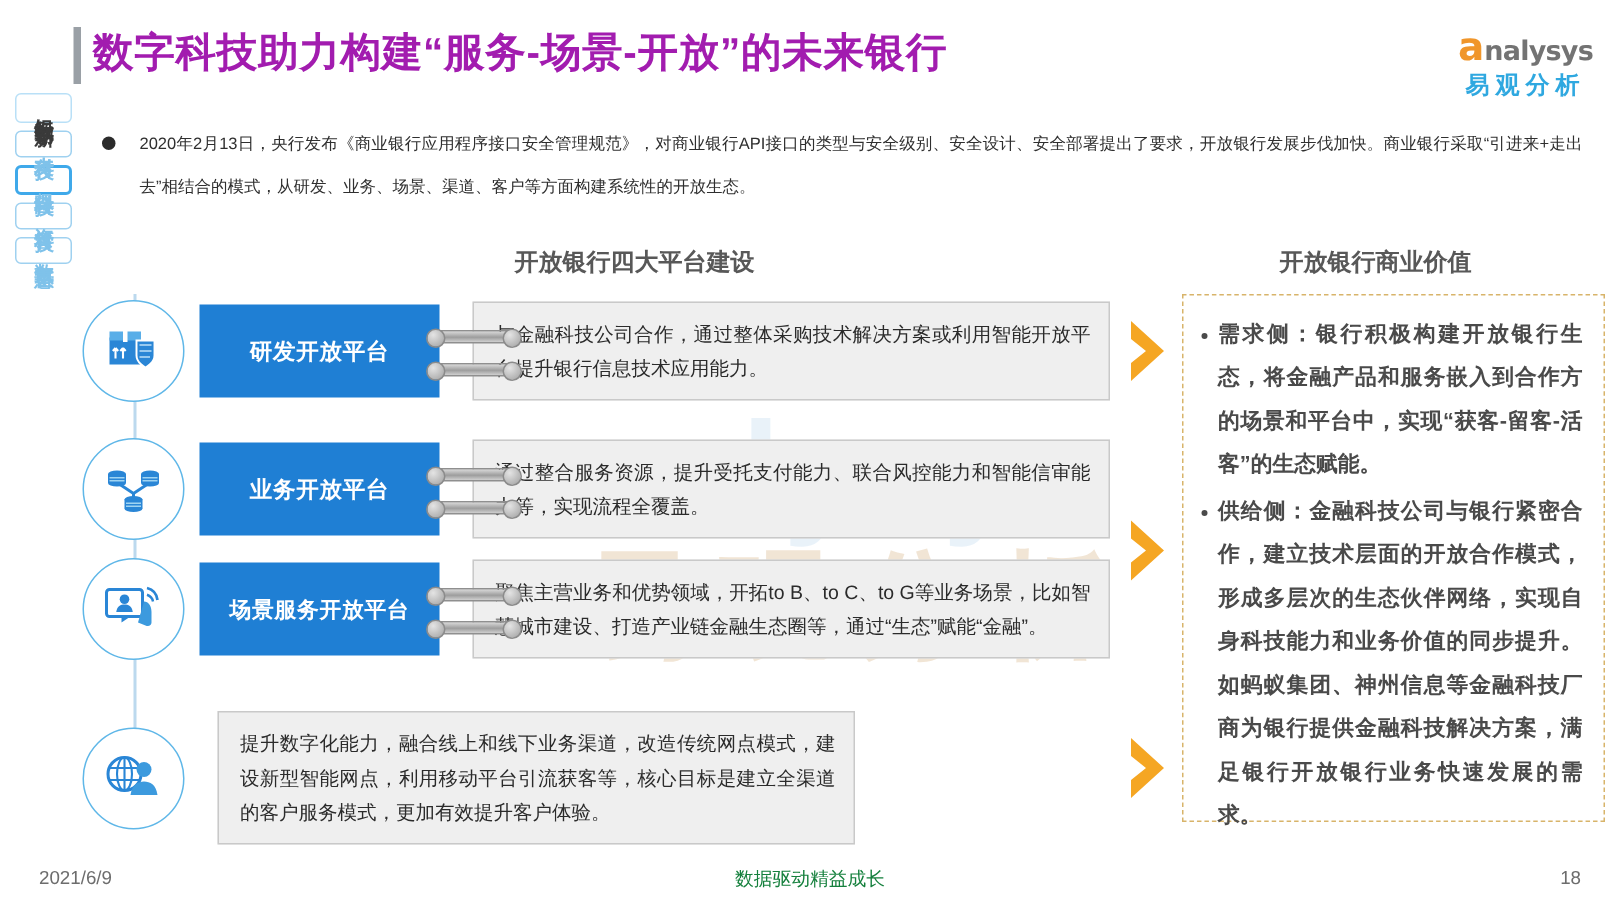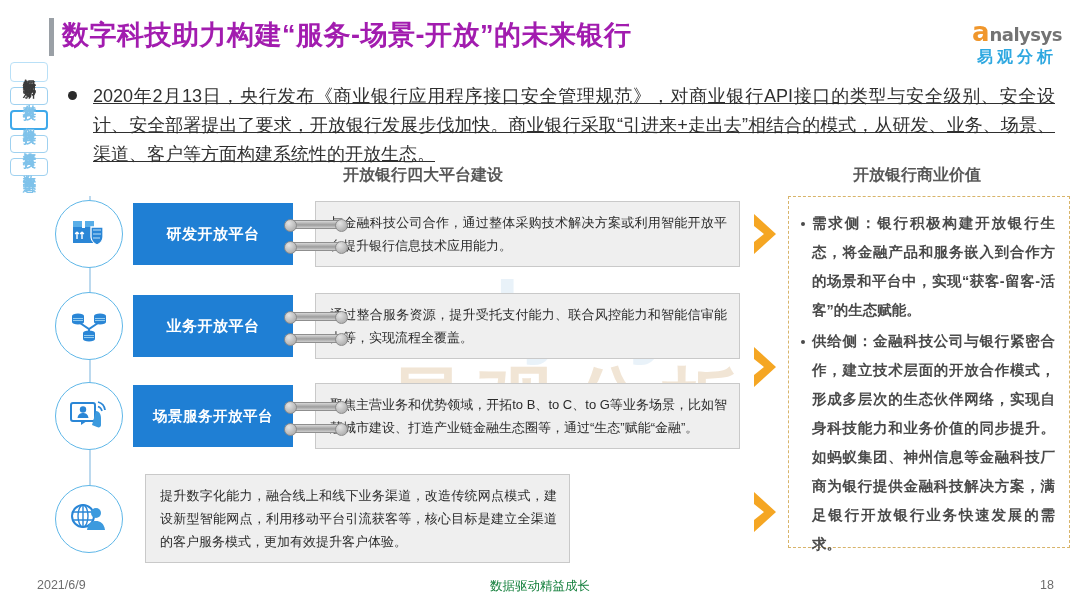--- a/index.html
+++ b/index.html
@@ -63,39 +63,39 @@
   .side-item.active{border-color:#b9e0f7;}
   .side-item.active .lbl{color:#3a3a3a;}
   .side-item.hl{border:2px solid #3fa9ea;}
   
   .bullet-wrap{position:absolute;left:68px;top:82px;width:1000px;z-index:3;display:flex;}
   .bullet-dot{
     width:9px;height:9px;border-radius:50%;background:#2b2b2b;
     margin-top:9px;margin-right:16px;flex:0 0 auto;
   }
   .bullet-text{
-    font-size:18px;line-height:29px;color:#2f2f2f;
-    text-align:justify;width:962px;text-decoration:underline;
+    font-size:11px;line-height:29px;color:#2f2f2f;
+    text-align:justify;width:962px;
   }
   
   .col-head{
     position:absolute;z-index:3;font-size:16px;font-weight:bold;color:#585858;
   }
   .col-head-left{left:343px;top:165px;}
   .col-head-right{left:853px;top:165px;}
   
   .rail{
     position:absolute;left:89px;top:196px;width:1.5px;height:352px;
     background:#bcd9ee;z-index:1;
   }
   
   .row{position:absolute;left:55px;z-index:3;display:flex;align-items:center;}
   .row1{top:200px;}
   .row2{top:292px;}
-  .row3{top:382px;}
+  .row3{top:372px;}
   .row4{top:474px;}
   .icon-circle{
     width:68px;height:68px;border-radius:50%;
     border:1.5px solid #5fb7e8;background:#ffffff;
     display:flex;align-items:center;justify-content:center;
     flex:0 0 auto;box-sizing:border-box;
   }
   .icon-circle svg{display:block;}
   .plat-box{
     margin-left:10px;width:160px;height:62px;background:#1f7fd4;
@@ -141,21 +141,21 @@
   .v-dot{
     width:4px;height:4px;border-radius:50%;background:#4a4a4a;
     margin-top:13px;margin-right:7px;flex:0 0 auto;
   }
   .v-text{
     font-size:14.5px;line-height:29px;font-weight:bold;color:#4a4a4a;
     text-align:justify;width:245px;
   }
   
   .footer{position:absolute;left:0;bottom:10px;width:1080px;height:20px;z-index:3;}
-  .f-date{position:absolute;left:26px;top:0;font-size:12.5px;color:#6d6d6d;margin-left:11px;}
+  .f-date{position:absolute;left:26px;top:0;font-size:12.5px;color:#6d6d6d;}
   .f-center{position:absolute;left:0;top:0;width:1080px;text-align:center;font-size:12.5px;color:#15803d;}
   .f-page{position:absolute;right:26px;top:0;font-size:12.5px;color:#6d6d6d;}
 </style>
 </head>
 <body>
 
 <div class="watermark">
   <div class="wm-text wm1">analysys</div>
   <div class="wm-text wm2">易观分析</div>
 </div>

